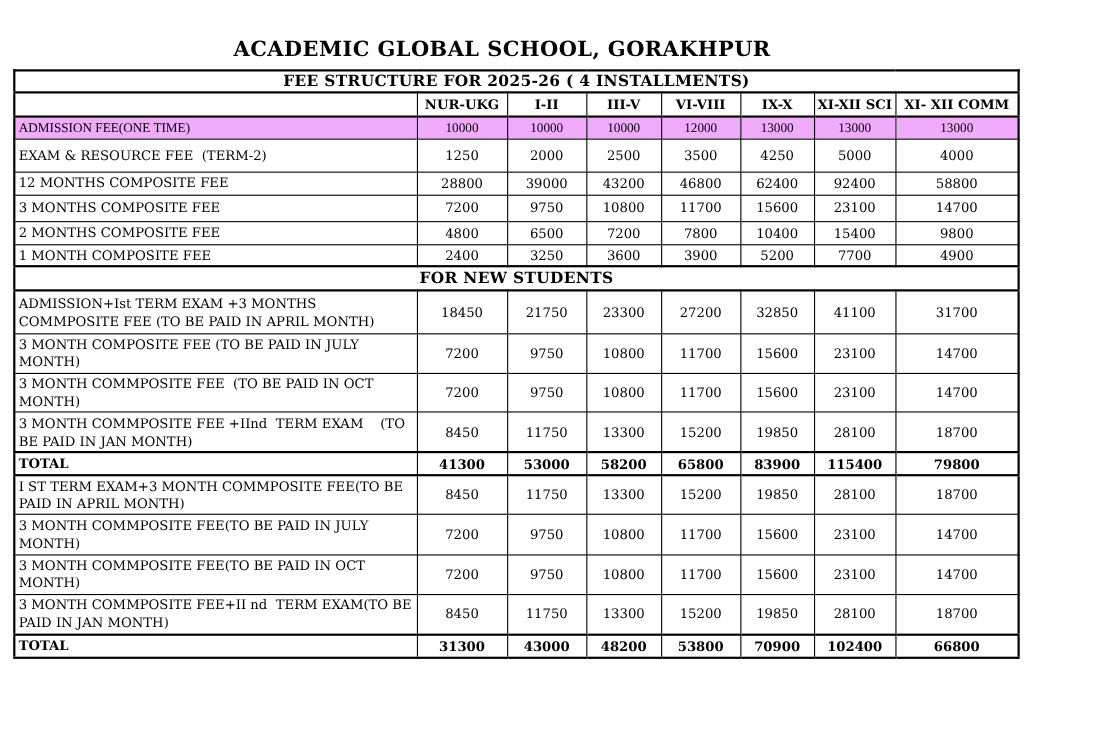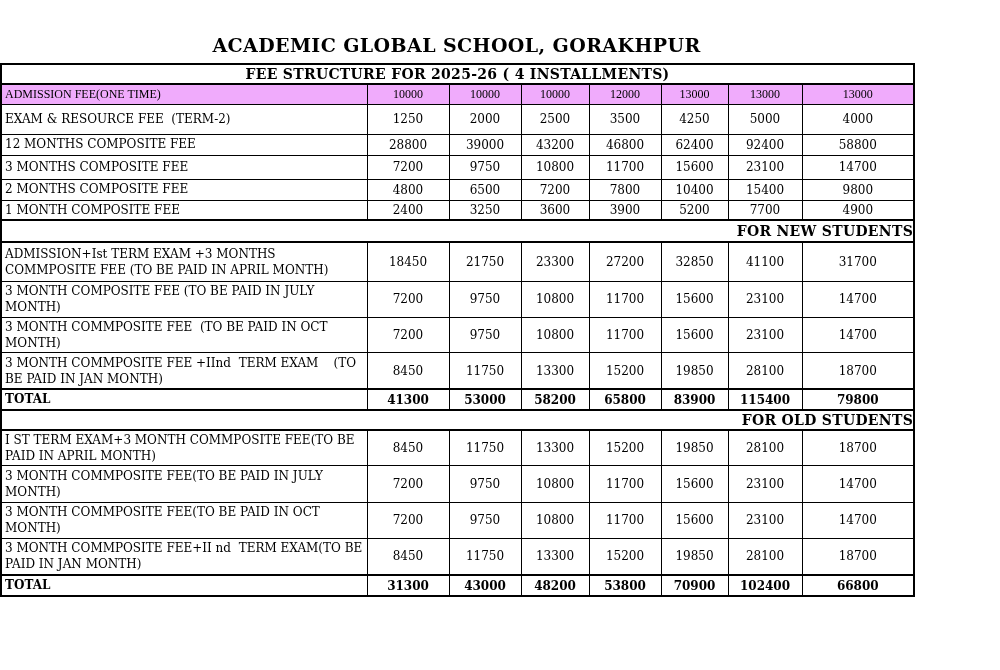--- a/index.html
+++ b/index.html
@@ -1,33 +1,33 @@
 <!DOCTYPE html>
 <html><head>
 <meta charset="utf-8">
 <style>
   html,body { margin:0; padding:0; background:#ffffff; }
   body { width:1000px; height:670px; font-family:"DejaVu Serif", serif; color:#000; }
   .page { }
   .doc-title { width:913px; margin:34px 0 7px 0; text-align:center; font-size:19px;
                font-weight:bold; letter-spacing:0.4px; }
   table.fee-table { border-collapse:collapse; table-layout:fixed; width:913px;
-                    border:2px solid #000; }
+                    border:2px solid #000;margin-left:12px; }
   td { border:1px solid #000; font-size:12px; padding:0; overflow:hidden;
        vertical-align:middle; }
   td.lbl { text-align:left; padding:1px 2px 1px 3px; white-space:pre-wrap; line-height:1.35; }
   td.num { text-align:center; }
   tr.hdr-title td { border-bottom:2px solid #000; font-weight:bold; font-size:14px;
                     text-align:center; letter-spacing:0.3px; }
   tr.col-hdr td { border-bottom:2px solid #000; font-weight:bold; text-align:center;
                   font-size:12px; }
   tr.hl td { background:#f0abfc;font-family:Liberation Serif, serif; }
   tr.hl td:last-child { box-shadow:6px 0 0 0 #BDD6EA; }
   tr.sec td { border-top:2px solid #000; border-bottom:2px solid #000; font-weight:bold;
-              font-size:14px; text-align:right; letter-spacing:0.3px; }
+              font-size:14px; text-align:center; letter-spacing:0.3px; }
   tr.tot td { border-top:2px solid #000; border-bottom:2px solid #000; font-weight:bold; }
   tr.tot td.lbl { text-align:left; white-space:normal; }
 </style>
 </head>
 <body>
 
 <div class="page">
   <div class="doc-title">ACADEMIC GLOBAL SCHOOL, GORAKHPUR</div>
 
   <table class="fee-table">
@@ -40,20 +40,30 @@
         <col style="width:67px">
       <col style="width:74px">
         <col style="width:112px">
     </colgroup>
 
     <tbody>
         <tr class="hdr-title" style="height:20px">
       <td colspan="8">FEE STRUCTURE FOR 2025-26 ( 4 INSTALLMENTS)</td>
     </tr>
 
+    <tr class="col-hdr" style="height:22px">
+      <td class="lbl"></td>
+      <td>NUR-UKG</td>
+      <td>I-II</td>
+      <td>III-V</td>
+      <td>VI-VIII</td>
+      <td>IX-X</td>
+      <td>XI-XII SCI</td>
+      <td>XI- XII COMM</td>
+    </tr>
 
     <tr class="hl" style="height:20px">
       <td class="lbl">ADMISSION FEE(ONE TIME)</td>
       <td class="num">10000</td>
       <td class="num">10000</td>
       <td class="num">10000</td>
       <td class="num">12000</td>
       <td class="num">13000</td>
       <td class="num">13000</td>
       <td class="num">13000</td>
@@ -167,23 +177,20 @@
       <td class="lbl">TOTAL</td>
       <td class="num">41300</td>
       <td class="num">53000</td>
       <td class="num">58200</td>
       <td class="num">65800</td>
       <td class="num">83900</td>
       <td class="num">115400</td>
       <td class="num">79800</td>
     </tr>
 
-    <tr class="sec" style="height:20px">
-      <td colspan="8">FOR OLD STUDENTS</td>
-    </tr>
 
     <tr style="height:36px">
       <td class="lbl">I ST TERM EXAM+3 MONTH COMMPOSITE FEE(TO BE PAID IN APRIL MONTH)</td>
       <td class="num">8450</td>
       <td class="num">11750</td>
       <td class="num">13300</td>
       <td class="num">15200</td>
       <td class="num">19850</td>
       <td class="num">28100</td>
       <td class="num">18700</td>

